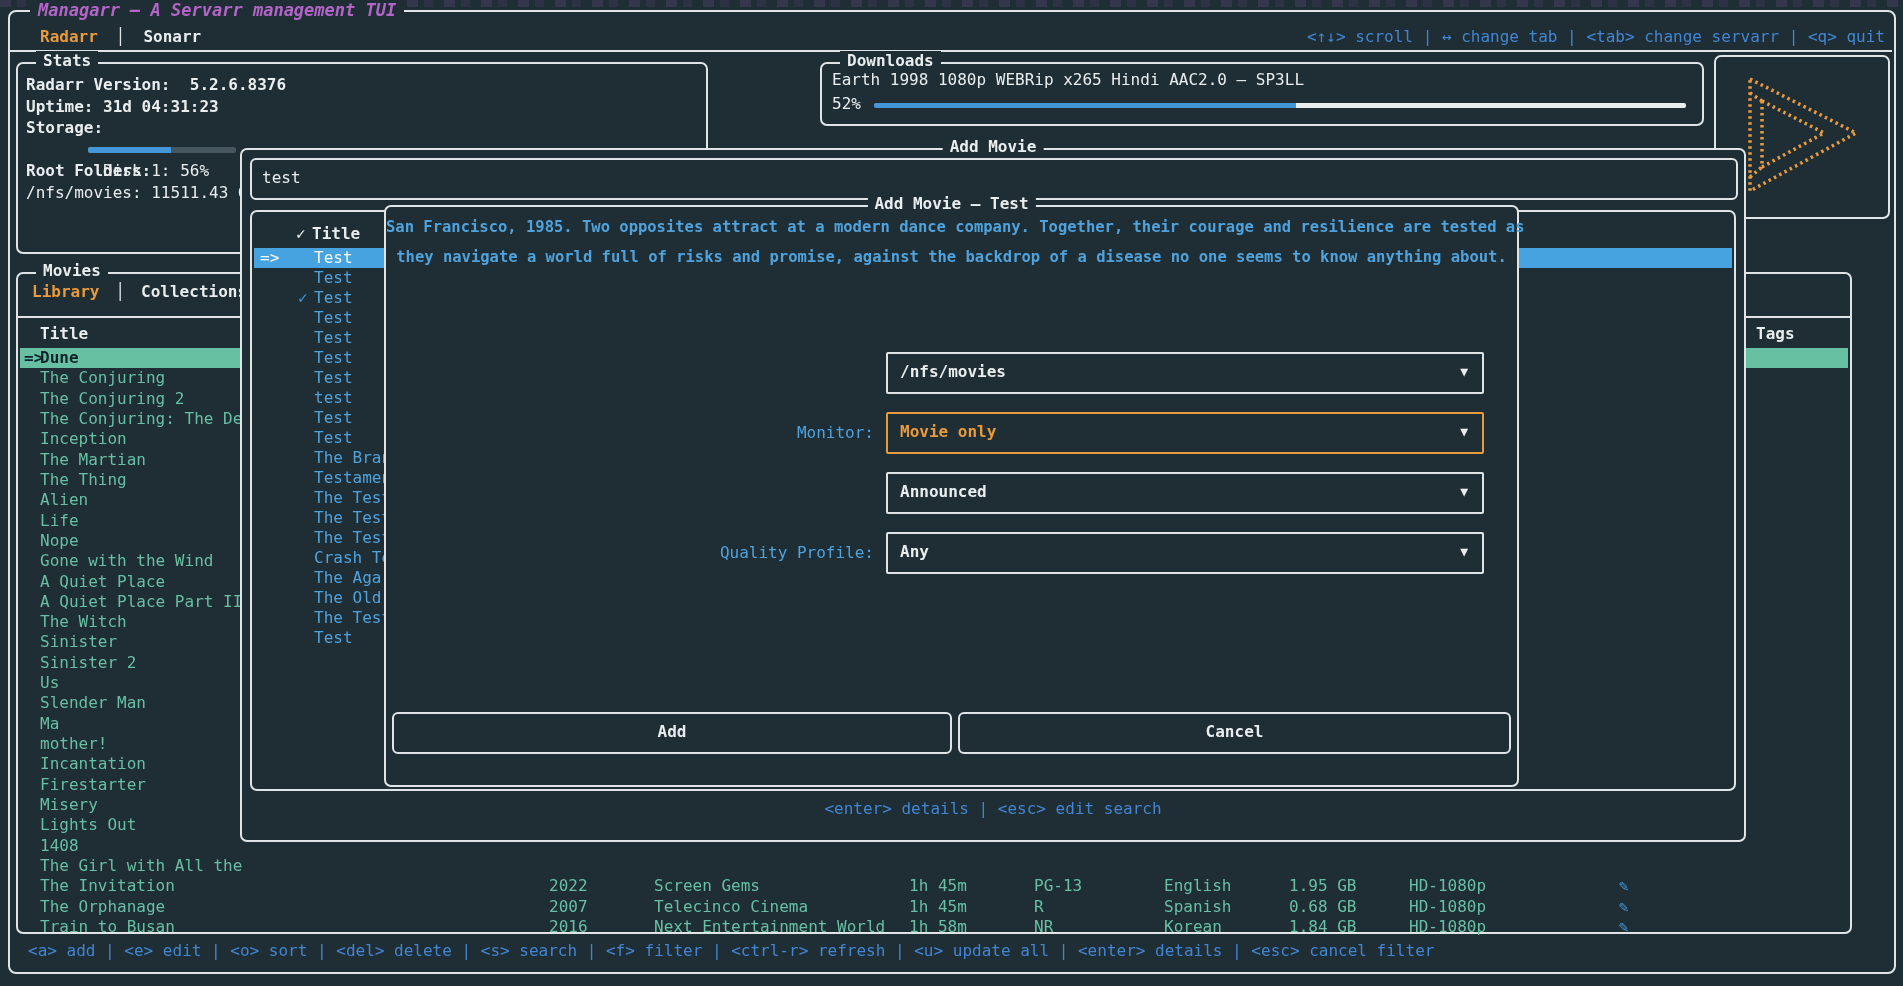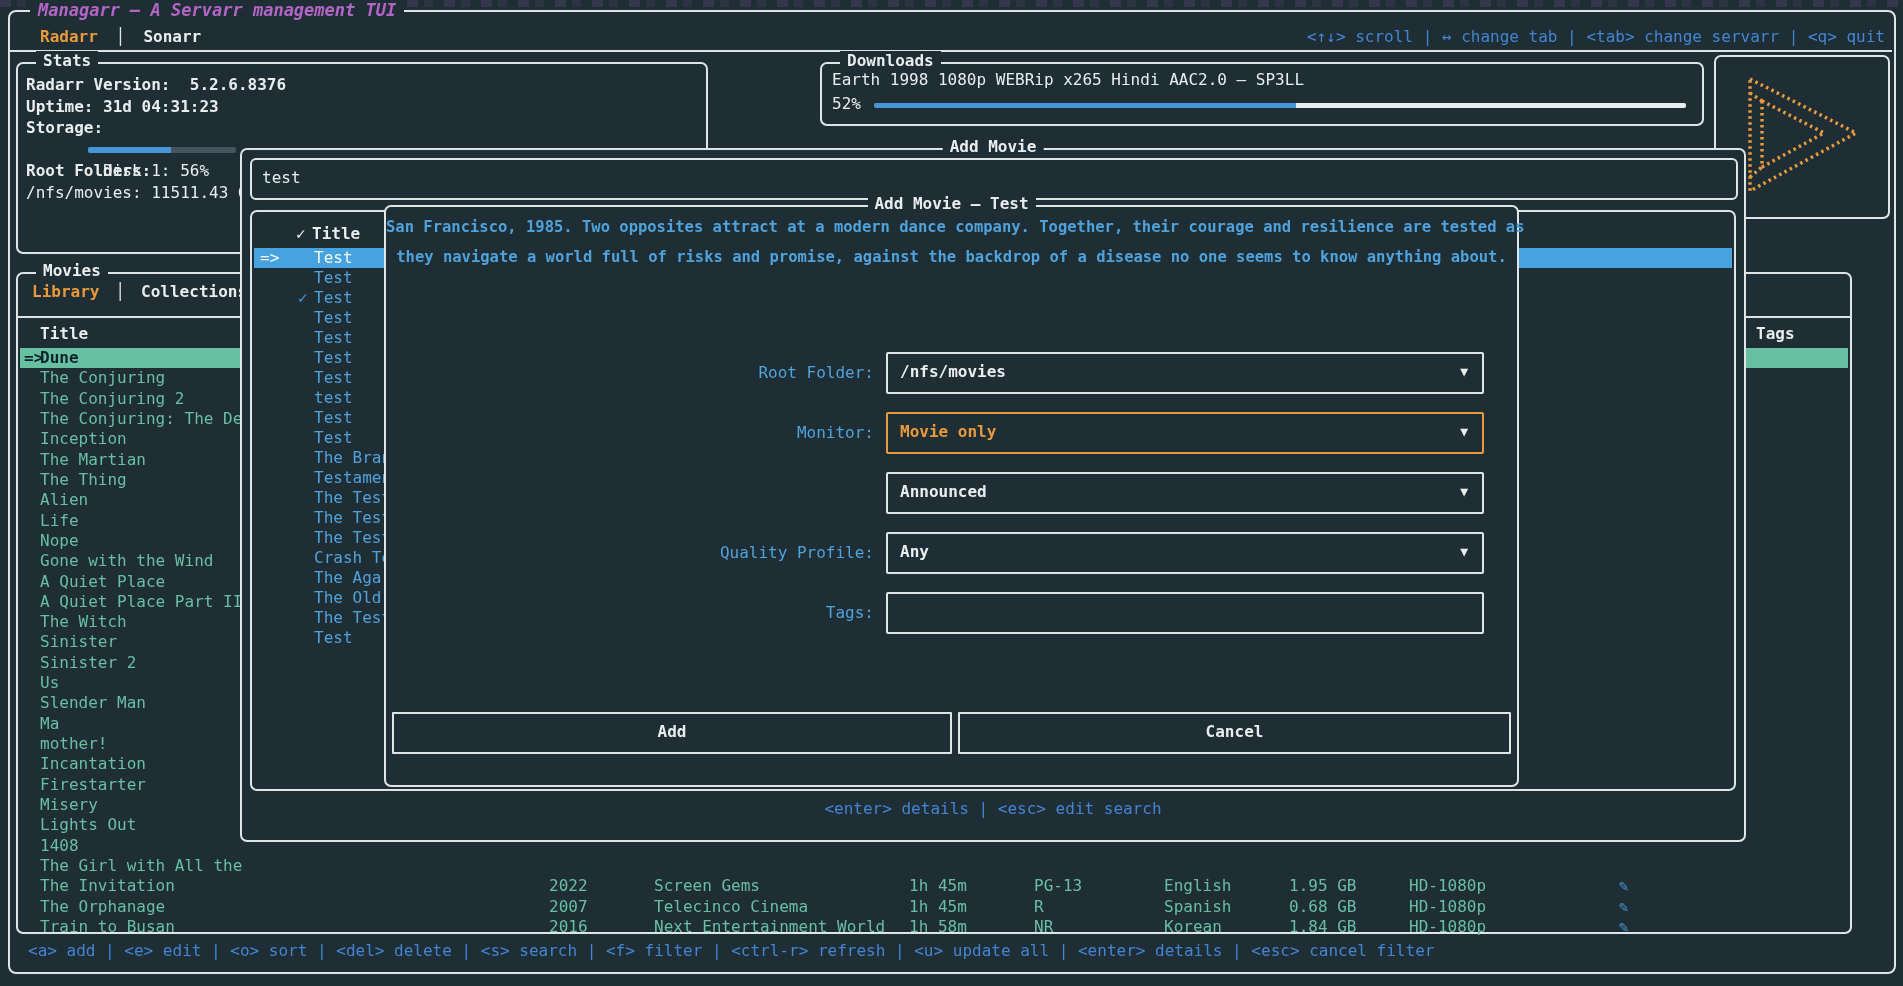--- a/index.html
+++ b/index.html
@@ -48,21 +48,21 @@
   .rrow .check{position:absolute;left:44px;color:var(--gaugeblue);font-weight:bold;}
   
   .frow{position:absolute;left:0;height:42px;width:100%;}
   .flabel{position:absolute;left:0;width:488px;text-align:right;line-height:42px;color:var(--ltblue);}
   .fbox{position:absolute;left:500px;width:594px;height:38px;border:2px solid var(--border);
     border-radius:2px;line-height:36px;}
   .fbox .fval{position:absolute;left:12px;font-weight:bold;}
   .fbox .darrow{position:absolute;right:14px;top:0;font-size:13px;color:var(--white);}
   .fbox.focus{border-color:var(--orange);}
   .fbox.focus .fval{color:var(--orange);}
-  .btn{position:absolute;height:38px;border:2px solid var(--border);border-radius:1px;
+  .btn{position:absolute;height:38px;border:2px solid var(--border);border-radius:6px;
     text-align:center;line-height:36px;font-weight:bold;}
   .desc{position:absolute;left:0;right:0;text-align:center;color:var(--ltblue);font-weight:bold;
     font-size:15.5px;line-height:24px;white-space:pre;}
   .footerhelp{position:absolute;left:0;right:0;text-align:center;}
   .keybar{position:absolute;left:28px;top:941px;}
   .searchbox{position:absolute;left:8px;top:8px;width:1484px;height:38px;border:2px solid var(--border);
     border-radius:6px;line-height:36px;}
   .searchbox span{position:absolute;left:10px;}
 </style>
 </head>
@@ -195,21 +195,20 @@
     </div>
     <div class="footerhelp bluehelp" style="top:649px;">&lt;enter&gt; details | &lt;esc&gt; edit search</div>
   </div>
 
   <div class="panel" style="left:384px;top:205px;width:1131px;height:578px;">
     <div class="ptitle center">Add Movie – Test</div>
     <div class="desc" style="top:8px;">San Francisco, 1985. Two opposites attract at a modern dance company. Together, their courage and resilience are tested as</div>
     <div class="desc" style="top:38px;">they navigate a world full of risks and promise, against the backdrop of a disease no one seems to know anything about.</div>
     <div id="modal-fields" style="position:absolute;left:0;top:0;right:0;bottom:0;">
         <div class="frow" style="top: 145px;">
-          <div class="flabel">Root Folder:</div>
           <div class="fbox">
             <span class="fval">/nfs/movies</span>
             <span class="darrow">▼</span>
           </div>
         </div>
         <div class="frow" style="top: 205px;">
           <div class="flabel">Monitor:</div>
           <div class="fbox focus">
             <span class="fval">Movie only</span>
             <span class="darrow">▼</span>
@@ -221,25 +220,19 @@
             <span class="darrow">▼</span>
           </div>
         </div>
         <div class="frow" style="top: 325px;">
           <div class="flabel">Quality Profile:</div>
           <div class="fbox">
             <span class="fval">Any</span>
             <span class="darrow">▼</span>
           </div>
         </div>
-        <div class="frow" style="top: 385px;">
-          <div class="flabel">Tags:</div>
-          <div class="fbox">
-            <span class="fval"></span>
-          </div>
-        </div>
       </div>
     <div class="btn" style="left:6px;top:505px;width:556px;">Add</div>
     <div class="btn" style="left:572px;top:505px;width:549px;">Cancel</div>
   </div>
 
   <div class="keybar bluehelp">&lt;a&gt; add | &lt;e&gt; edit | &lt;o&gt; sort | &lt;del&gt; delete | &lt;s&gt; search | &lt;f&gt; filter | &lt;ctrl-r&gt; refresh | &lt;u&gt; update all | &lt;enter&gt; details | &lt;esc&gt; cancel filter</div>
 </div>
 
 </body></html>

